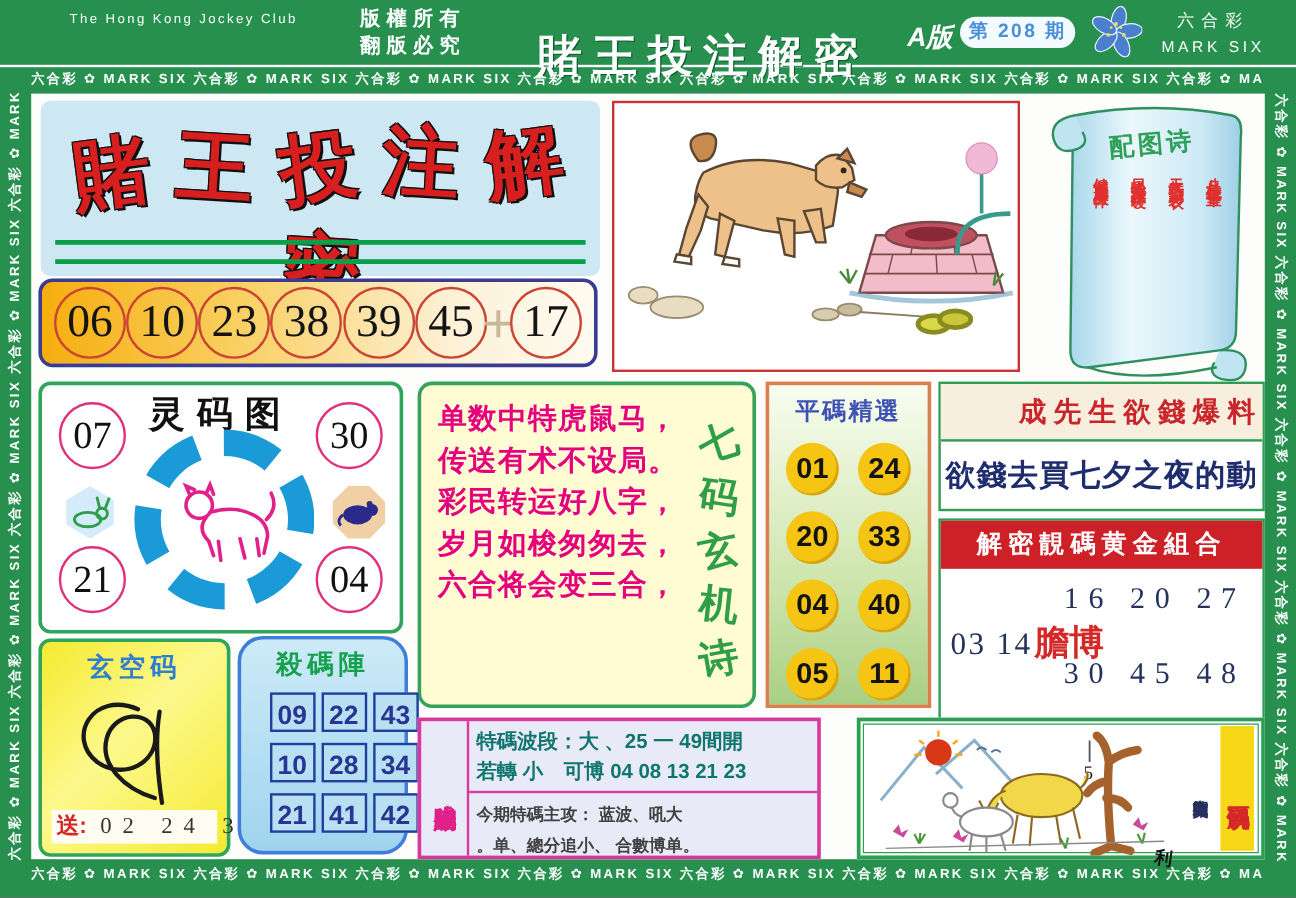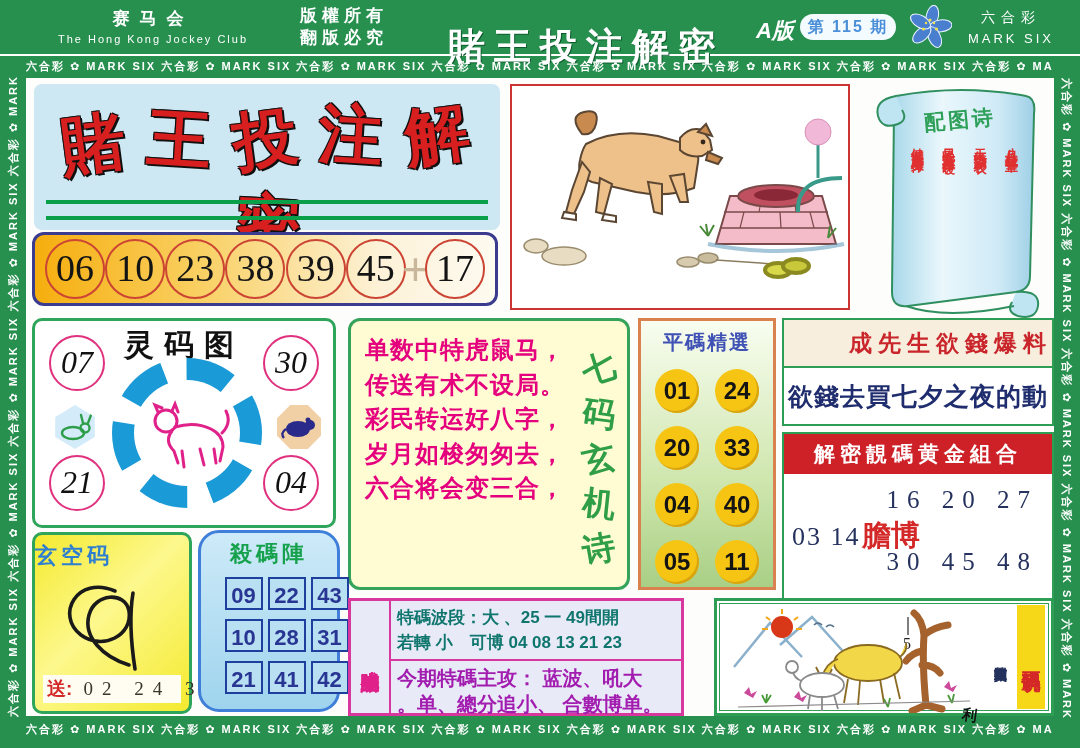--- a/index.html
+++ b/index.html
@@ -56,21 +56,21 @@
                 font-size:21px;letter-spacing:3px;transform:rotate(-5deg);}
   .scroll-cols{position:absolute;left:42px;right:34px;top:58px;bottom:48px;display:flex;
                flex-direction:row-reverse;justify-content:space-between;}
   .scroll-col{writing-mode:vertical-rl;text-orientation:upright;color:#e03030;font-weight:bold;font-size:13px;
               letter-spacing:2px;}
   
   .lingmatu{left:6px;top:240px;width:304px;height:210px;background:#fff;border:3px solid #2fa45b;border-radius:10px;}
   .ling-title{position:absolute;left:0;top:4px;width:100%;text-align:center;color:#111;font-weight:bold;
               font-size:30px;letter-spacing:10px;font-family:"Liberation Serif","DejaVu Serif",serif;}
   .ling-circle{position:absolute;width:52px;height:52px;border:2px solid #e0317e;border-radius:50%;
-               font-family:"Liberation Serif","DejaVu Serif",serif;font-size:32px;text-align:center;line-height:50px;color:#111;font-style:italic;}
+               font-family:"Liberation Serif","DejaVu Serif",serif;font-size:32px;text-align:center;line-height:50px;color:#111;}
   .ling-ring{position:absolute;left:77px;top:37px;width:150px;height:150px;border-radius:50%;
              border:22px dashed #1a9ad6;box-sizing:border-box;background:#fff;}
   .ling-tiger{position:absolute;left:107px;top:78px;}
   .zodiac-hex{position:absolute;width:44px;height:44px;display:flex;align-items:center;justify-content:center;}
   .hex-rabbit{left:18px;top:84px;background:#d4ecfa;clip-path:polygon(50% 0,95% 27%,95% 73%,50% 100%,5% 73%,5% 27%);}
   .hex-rat{left:242px;top:84px;background:#f2d0a6;clip-path:polygon(30% 0,70% 0,100% 30%,100% 70%,70% 100%,30% 100%,0 70%,0 30%);}
   
   .poem-box{left:322px;top:240px;width:282px;height:272px;background:#fffcd4;border:3px solid #36a35a;border-radius:12px;
             padding:12px 0 0 14px;}
   .poem-line{color:#e5007d;font-weight:bold;font-size:24px;line-height:34.5px;letter-spacing:1px;white-space:nowrap;}
@@ -101,21 +101,21 @@
                text-align:center;line-height:40px;}
   .golden-body{position:relative;height:118px;font-family:"Liberation Serif","DejaVu Serif",serif;color:#25325e;}
   .golden-left{position:absolute;left:8px;top:48px;font-size:26px;letter-spacing:2px;}
   .golden-danbo{position:absolute;left:78px;top:42px;color:#d42828;font-weight:bold;font-size:29px;
                 font-family:"Liberation Sans",sans-serif;}
   .golden-r1{position:absolute;right:14px;top:12px;font-size:25px;letter-spacing:8px;}
   .golden-r2{position:absolute;right:14px;top:74px;font-size:25px;letter-spacing:8px;}
   
   .xuankong{left:6px;top:454px;width:160px;height:182px;border:3px solid #2fa45b;border-radius:10px;
             background:linear-gradient(135deg,#f4ea30,#fdf88c 45%,#f4ea30);}
-  .xuan-title{margin-top:6px;text-align:left;color:#2f7fd0;font-weight:bold;font-size:22px;letter-spacing:4px;
+  .xuan-title{margin-top:6px;text-align:center;color:#2f7fd0;font-weight:bold;font-size:22px;letter-spacing:4px;
               font-family:"Liberation Serif","DejaVu Serif",serif;}
   .xuan-gift{position:absolute;left:8px;right:8px;bottom:8px;height:28px;background:#fffdf2;line-height:28px;
              font-size:19px;white-space:nowrap;}
   .gift-label{color:#d42828;font-weight:bold;margin-left:4px;}
   .gift-nums{color:#3a342a;font-family:"Liberation Serif","DejaVu Serif",serif;letter-spacing:9px;margin-left:6px;}
   
   .shamazhen{left:172px;top:452px;width:142px;height:182px;border:3px solid #3f7fd9;border-radius:21px;
              background:linear-gradient(#cdeaf8,#9fd4ee);}
   .sha-title{margin-top:6px;text-align:center;color:#16a14c;font-weight:bold;font-size:22px;letter-spacing:4px;
              font-family:"Liberation Serif","DejaVu Serif",serif;}
@@ -123,49 +123,48 @@
   .sha-cell{width:38px;height:33px;border:2px solid #1f3f9f;background:#b8e0f2;color:#283593;font-weight:bold;
             font-size:22px;text-align:center;line-height:33px;box-sizing:border-box;}
   
   .zengci{left:322px;top:520px;width:336px;height:118px;border:3px solid #d8379d;background:#e9eaf8;display:flex;}
   .zeng-side{width:38px;border-right:2px solid #d8379d;display:flex;align-items:center;justify-content:center;}
   .zeng-side span{writing-mode:vertical-rl;text-orientation:upright;color:#e0218a;font-weight:bold;font-size:19px;
                   letter-spacing:1px;}
   .zeng-main{flex:1;display:flex;flex-direction:column;}
   .zeng-top{flex:1;border-bottom:2px solid #d8379d;padding:4px 6px;color:#0f766e;font-weight:bold;font-size:17px;
             line-height:25px;white-space:nowrap;}
-  .zeng-bottom{flex:1;padding:4px 6px;color:#a21caf;font-weight:bold;font-size:20px;line-height:26px;white-space:nowrap;}
+  .zeng-bottom{flex:1;padding:4px 6px;color:#404040;font-weight:bold;font-size:14px;line-height:26px;white-space:nowrap;}
   
   .goatbox{left:688px;top:520px;width:340px;height:118px;border:3px solid #2e9e55;background:#fff;
            box-shadow:inset 0 0 0 2px #fff,inset 0 0 0 3px #2e9e55;display:flex;}
   .goat-svg{flex:1;}
   .goat-side{width:24px;display:flex;align-items:center;}
   .goat-side span{writing-mode:vertical-rl;text-orientation:upright;color:#25325e;font-weight:bold;font-size:13px;}
   .goat-tag{width:28px;margin:4px 6px 4px 2px;background:#f7d818;display:flex;align-items:center;justify-content:center;}
   .goat-tag span{writing-mode:vertical-rl;text-orientation:upright;color:#d42828;font-weight:bold;font-size:19px;}
   .stray-char{position:absolute;left:936px;top:628px;color:#111;font-size:15px;font-weight:bold;
               font-family:"Liberation Serif","DejaVu Serif",serif;transform:rotate(8deg);z-index:6;}
 </style>
 </head>
 <body>
 
 <div class="page">
 
   <div class="header">
     <div class="club">
-      <div class="club-cn">赛马会</div>
       <div class="club-en">The Hong Kong Jockey Club</div>
     </div>
     <div class="copyright">
       <div>版權所有</div>
       <div>翻版必究</div>
     </div>
     <div class="main-title">賭王投注解密</div>
     <div class="edition">A版</div>
-    <div class="issue-pill">第 115 期</div>
+    <div class="issue-pill">第 208 期</div>
     <div class="flower-logo">
       <svg width="44" height="44" viewBox="0 0 44 44">
         <g transform="translate(22,22)">
           <g fill="#4a7fd0" stroke="#eaf4ff" stroke-width="1">
             <ellipse cx="0" cy="-11" rx="6" ry="11" transform="rotate(12)"></ellipse>
             <ellipse cx="0" cy="-11" rx="6" ry="11" transform="rotate(84)"></ellipse>
             <ellipse cx="0" cy="-11" rx="6" ry="11" transform="rotate(156)"></ellipse>
             <ellipse cx="0" cy="-11" rx="6" ry="11" transform="rotate(228)"></ellipse>
             <ellipse cx="0" cy="-11" rx="6" ry="11" transform="rotate(300)"></ellipse>
           </g>
@@ -388,21 +387,21 @@
     </div>
 
     <div class="box shamazhen">
       <div class="sha-title">殺碼陣</div>
       <div class="sha-grid">
         <div class="sha-cell">09</div>
         <div class="sha-cell">22</div>
         <div class="sha-cell">43</div>
         <div class="sha-cell">10</div>
         <div class="sha-cell">28</div>
-        <div class="sha-cell">31</div>
+        <div class="sha-cell">34</div>
         <div class="sha-cell">21</div>
         <div class="sha-cell">41</div>
         <div class="sha-cell">42</div>
       </div>
     </div>
 
     <div class="box zengci">
       <div class="zeng-side">
         <span>成先生贈賜</span>
       </div>

